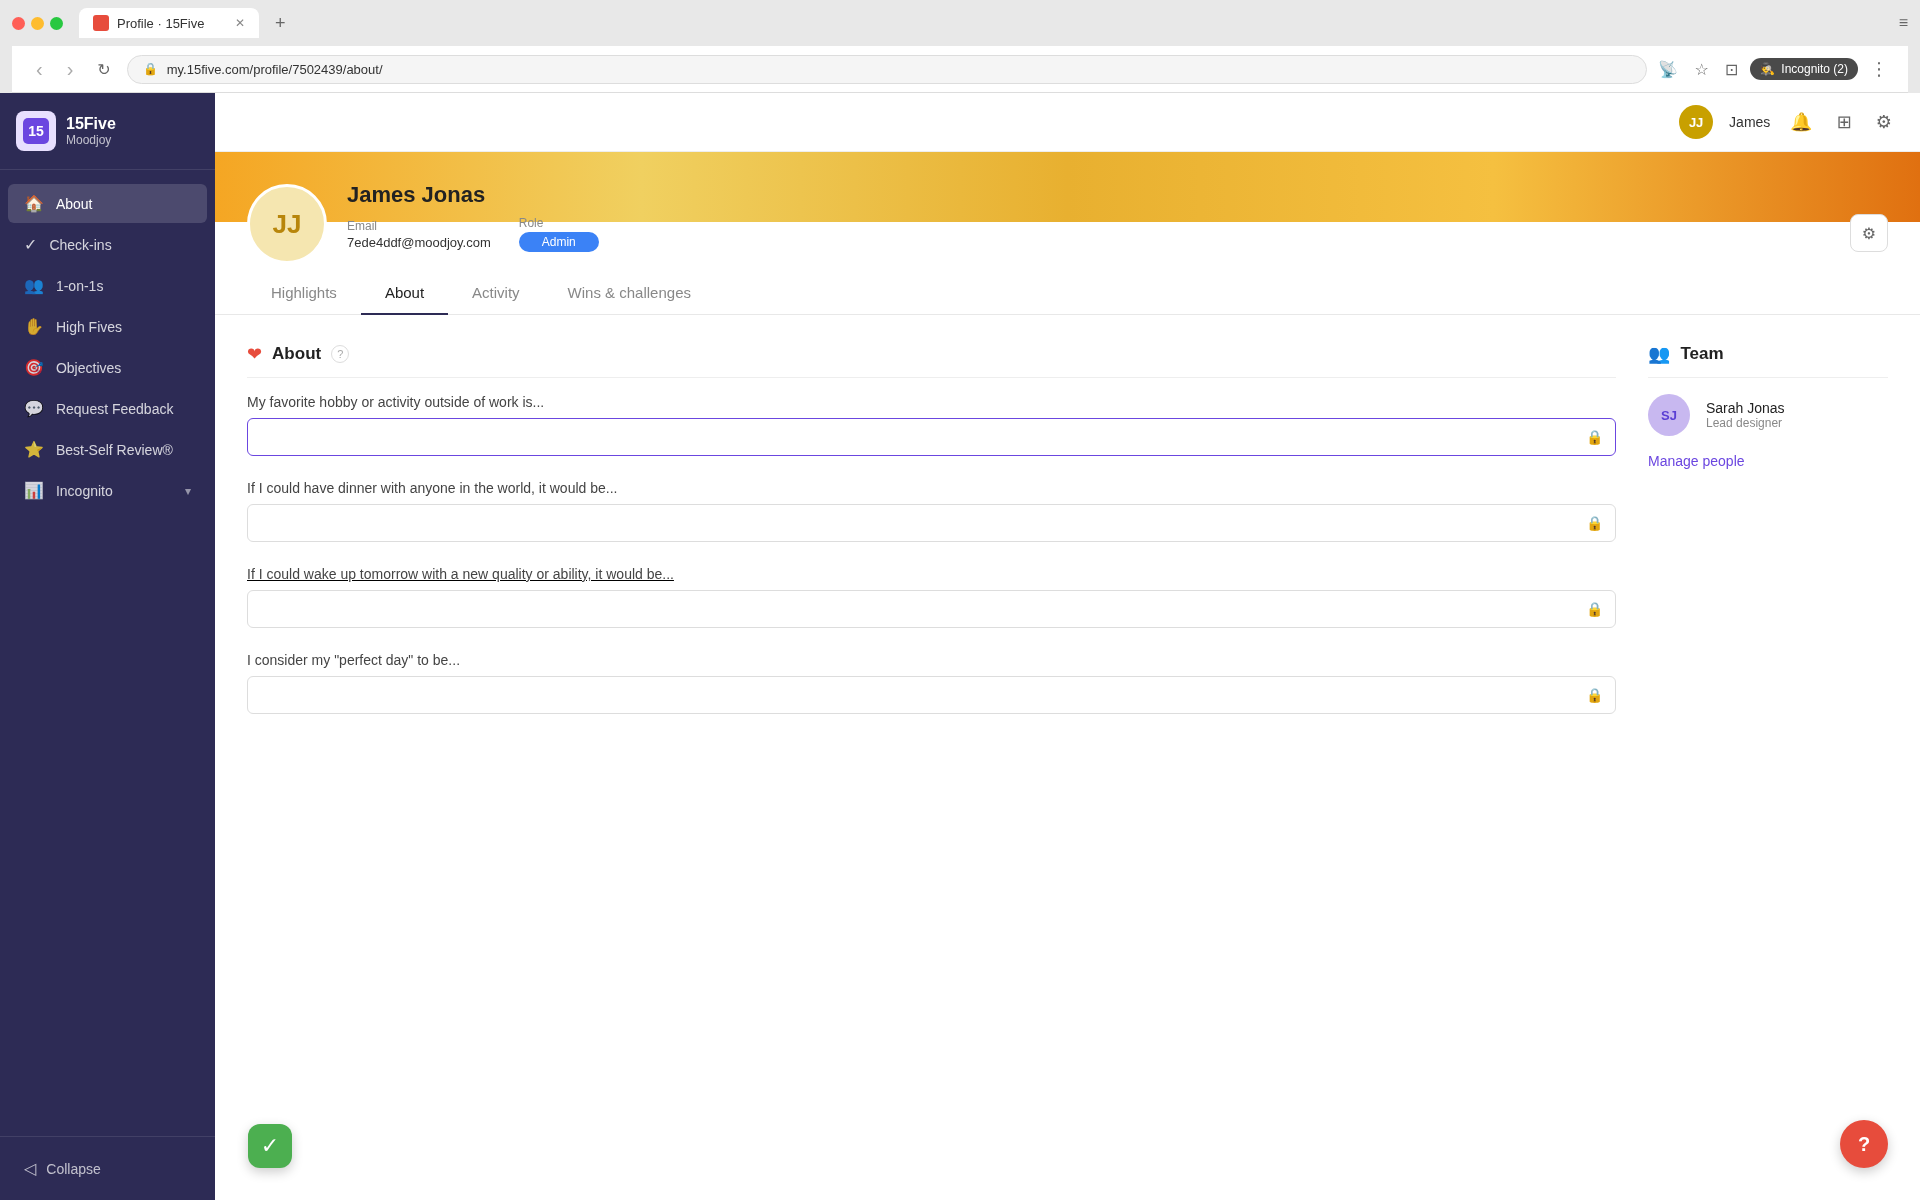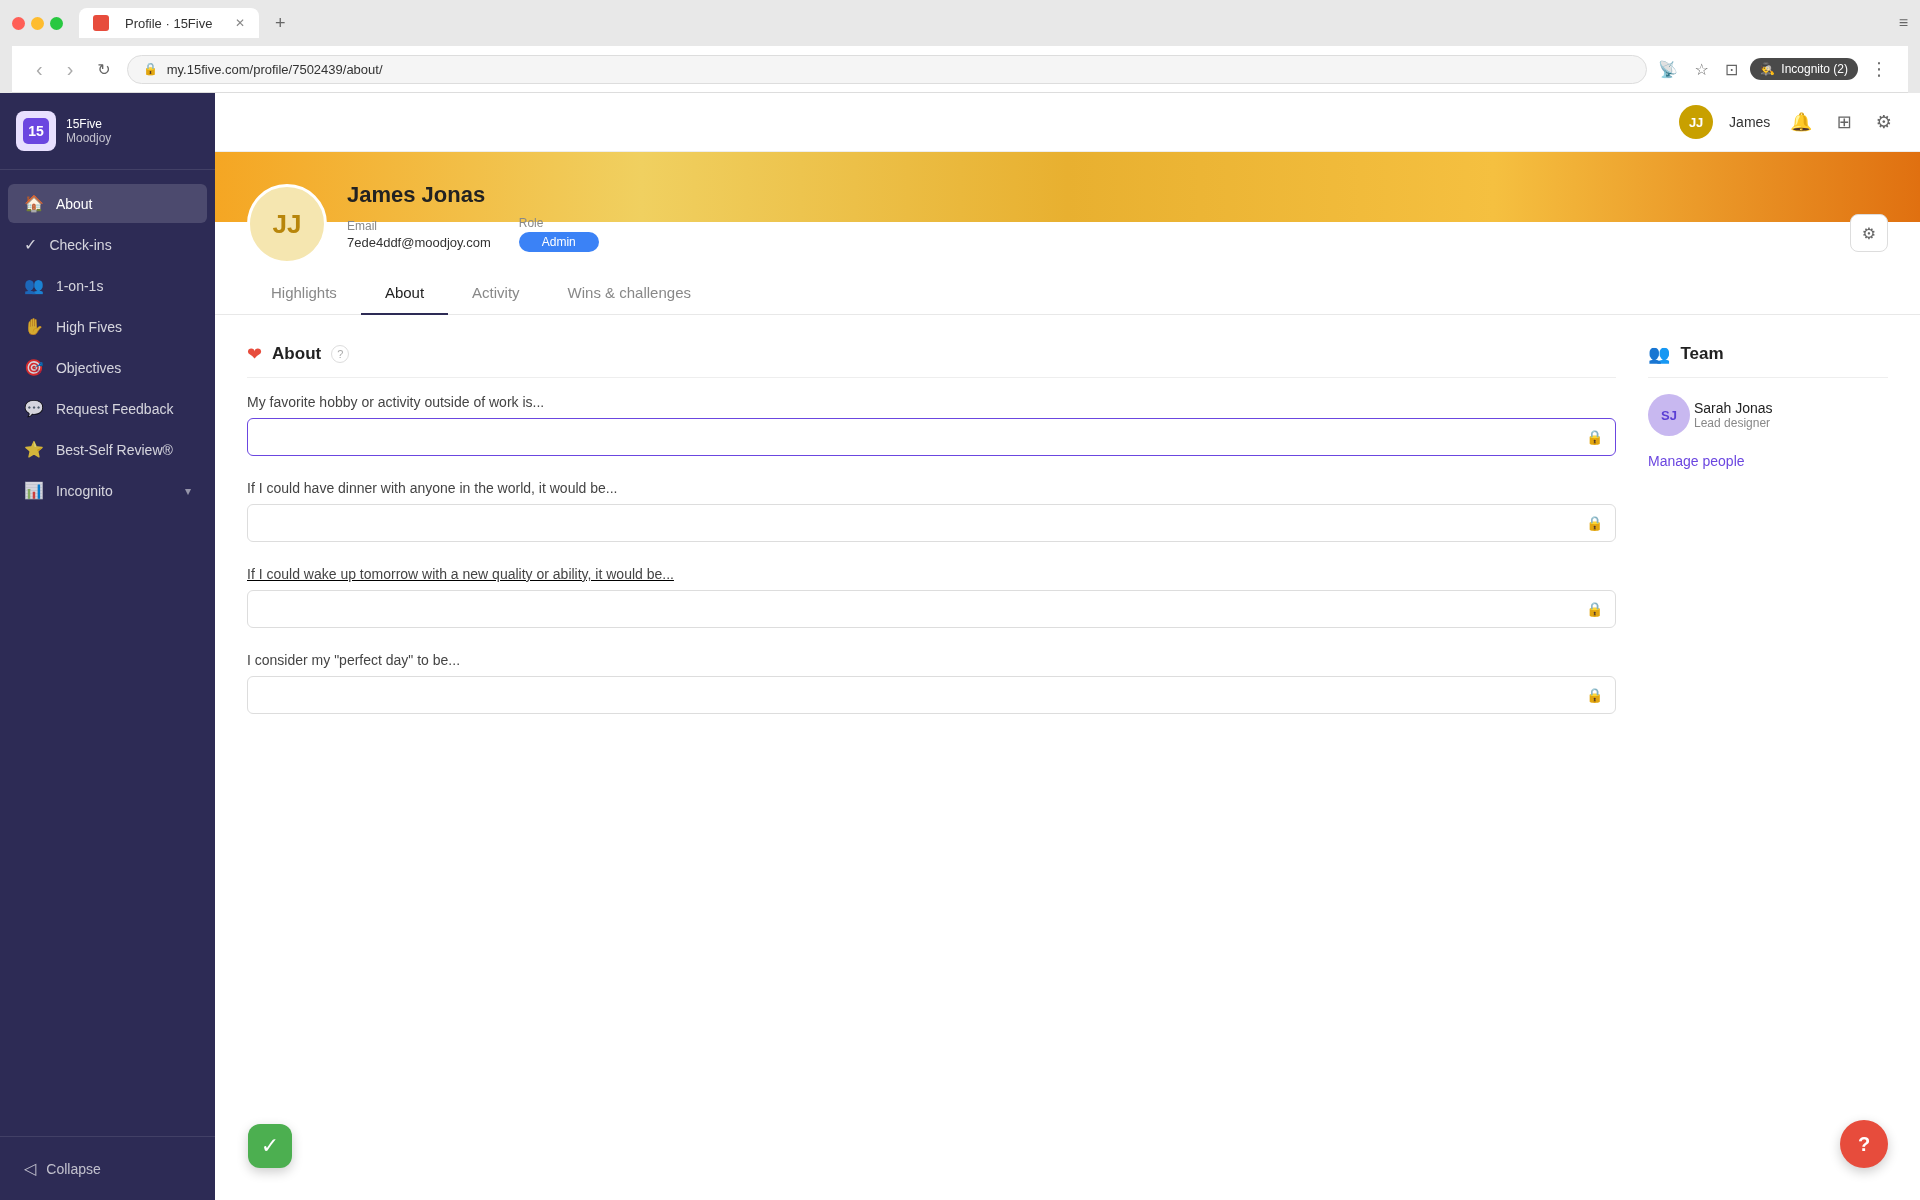--- a/index.html
+++ b/index.html
@@ -8,21 +8,21 @@
 </head>
 <body>
 
 <div style="background:#e8e8e8; padding:8px 12px 0; display:flex; flex-direction:column; gap:0;">
   <div style="display:flex; align-items:center; gap:8px; padding-bottom:8px;">
     <div style="display:flex; gap:6px; margin-right:8px;">
       <div style="width:13px;height:13px;border-radius:50%;background:#ff5f57;"></div>
       <div style="width:13px;height:13px;border-radius:50%;background:#febc2e;"></div>
       <div style="width:13px;height:13px;border-radius:50%;background:#28c840;"></div>
     </div>
-    <div style="background:white;border-radius:8px 8px 0 0;padding:7px 14px;font-size:13px;display:flex;align-items:center;gap:16px;min-width:180px;">
+    <div style="background:white;border-radius:8px 8px 0 0;padding:7px 14px;font-size:13px;display:flex;align-items:center;gap:8px;min-width:180px;">
       <span style="width:16px;height:16px;background:#e74c3c;border-radius:3px;display:inline-block;"></span>
       <span style="font-size:13px;color:#333;">Profile · 15Five</span>
       <span style="margin-left:auto;color:#888;font-size:12px;cursor:pointer;">✕</span>
     </div>
     <button style="background:none;border:none;font-size:18px;color:#666;cursor:pointer;padding:4px 8px;">+</button>
     <div style="margin-left:auto;display:flex;align-items:center;gap:8px;">
       <div style="color:#666;font-size:16px;cursor:pointer;">≡</div>
     </div>
   </div>
 
@@ -48,21 +48,21 @@
 <div style="display:flex;flex:1;overflow:hidden;">
 
   <div style="width:215px;background:#2d2b55;color:white;display:flex;flex-direction:column;flex-shrink:0;">
     <div style="display:flex;align-items:center;gap:10px;padding:18px 16px;border-bottom:1px solid rgba(255,255,255,0.1);">
       <div style="width:40px;height:40px;background:#e8e0ff;border-radius:8px;display:flex;align-items:center;justify-content:center;">
         <div style="width:26px;height:26px;background:#6b46e0;border-radius:5px;display:flex;align-items:center;justify-content:center;">
           <span style="color:white;font-size:14px;font-weight:700;">15</span>
         </div>
       </div>
       <div style="display:flex;flex-direction:column;">
-        <span style="font-size:12px;font-weight:400;color:white;">15Five</span>
+        <span style="font-size:16px;font-weight:700;color:white;">15Five</span>
         <span style="font-size:12px;color:rgba(255,255,255,0.7);">Moodjoy</span>
       </div>
     </div>
     <nav style="flex:1;padding:12px 0;">
       <div style="display:flex;align-items:center;gap:12px;padding:10px 16px;cursor:pointer;border-radius:6px;margin:2px 8px;font-size:14px;color:white;background:rgba(255,255,255,0.15);font-weight:500;">
         <span style="font-size:16px;">🏠</span>
         <span>About</span>
       </div>
       <div style="display:flex;align-items:center;gap:12px;padding:10px 16px;cursor:pointer;border-radius:6px;margin:2px 8px;font-size:14px;color:rgba(255,255,255,0.8);">
         <span style="font-size:16px;">✓</span>
@@ -200,21 +200,21 @@
         </div>
       </div>
 
       <div style="width:240px;flex-shrink:0;">
 
         <div>
           <div style="display:flex;align-items:center;gap:10px;margin-bottom:16px;padding-bottom:12px;border-bottom:1px solid #eee;">
             <span style="color:#6b46e0;font-size:18px;">👥</span>
             <span style="font-size:17px;font-weight:600;color:#222;">Team</span>
           </div>
-          <div style="display:flex;align-items:center;gap:4px;margin-bottom:16px;">
+          <div style="display:flex;align-items:center;gap:16px;margin-bottom:16px;">
             <div style="width:42px;height:42px;background:#c8b8f0;border-radius:50%;display:flex;align-items:center;justify-content:center;font-size:13px;font-weight:600;color:#5b3fd4;flex-shrink:0;">
               <span>SJ</span>
             </div>
             <div style="display:flex;flex-direction:column;">
               <span style="font-size:14px;font-weight:500;color:#222;">Sarah Jonas</span>
               <span style="font-size:12px;color:#888;">Lead designer</span>
             </div>
           </div>
           <a style="color:#6b46e0;font-size:14px;cursor:pointer;text-decoration:none;display:inline-block;">Manage people</a>
         </div>

